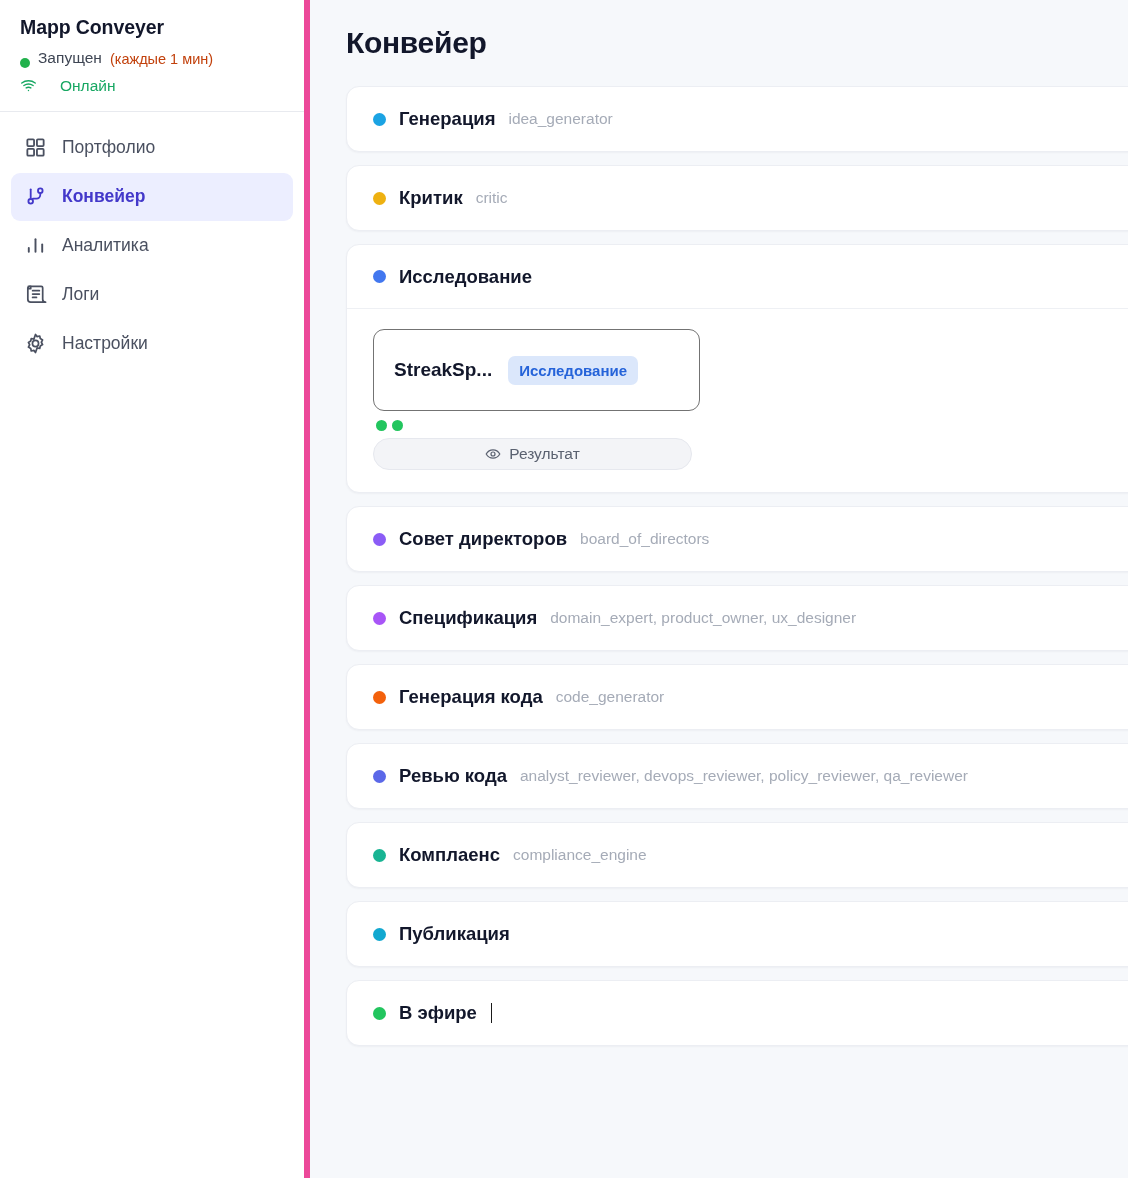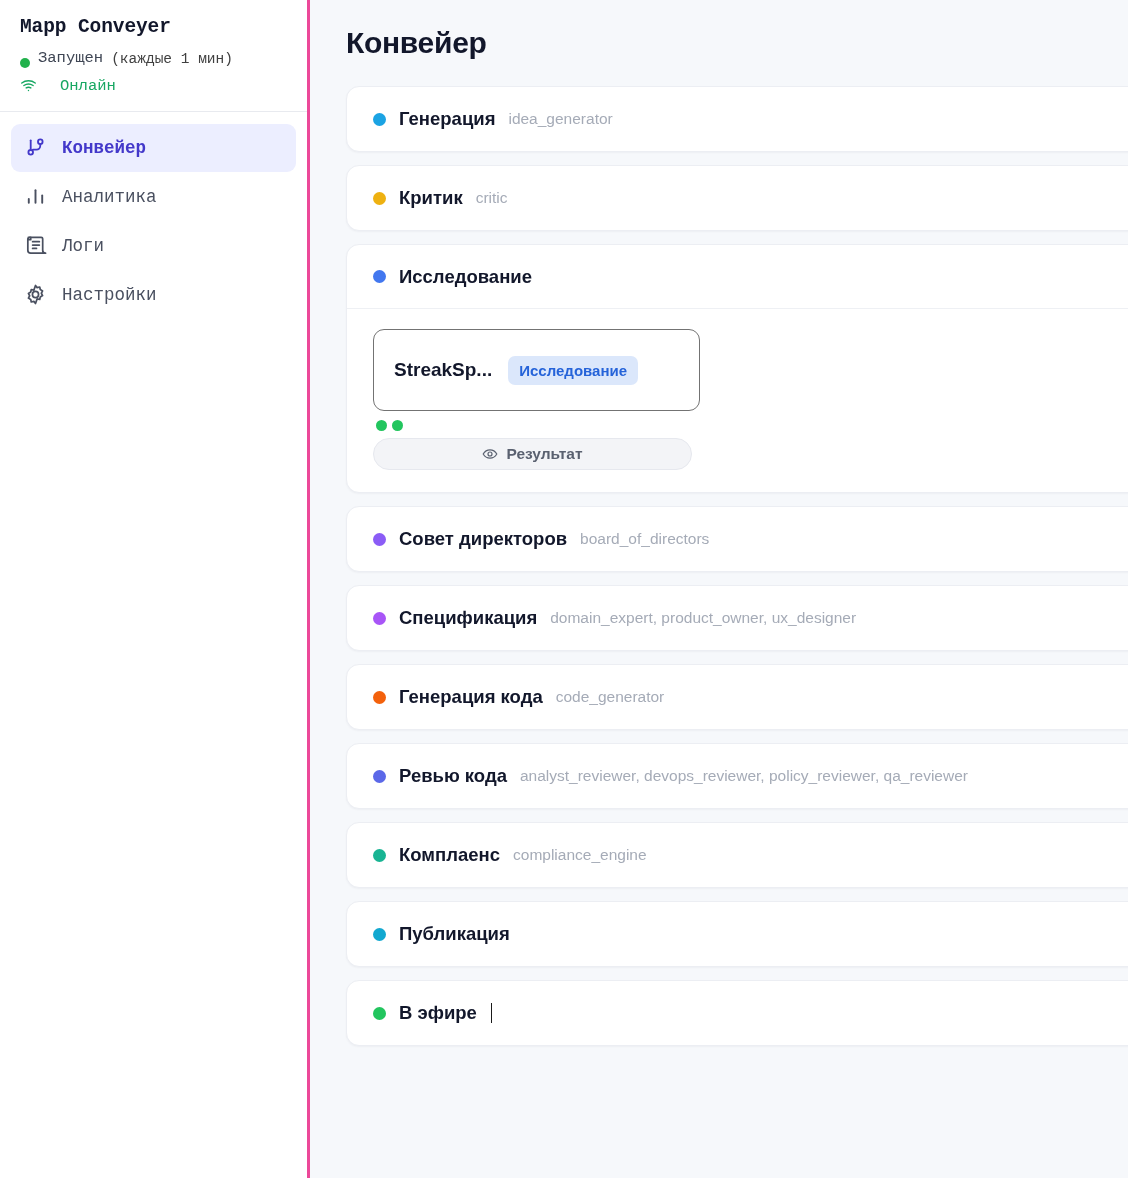--- a/index.html
+++ b/index.html
@@ -10,41 +10,41 @@
     font-family: "Liberation Sans", "DejaVu Sans", sans-serif;
     background: #ffffff;
     -webkit-font-smoothing: antialiased;
   }
   .app { display: flex; width: 1128px; height: 1178px; }
 
   
   .sidebar {
     width: 310px; min-width: 310px; height: 1178px;
     background: #ffffff;
-    border-right: 3px solid #ec4899;
-    display: flex; flex-direction: column; font-family: Liberation Mono, monospace;
+    border-right: 6px solid #ec4899;
+    display: flex; flex-direction: column;
   }
   .brand-block {
     padding: 14px 20px 16px 20px;
     border-bottom: 1px solid #e8eaef;
   }
   .brand-title {
     font-size: 19.5px; font-weight: bold; color: #12172b;
     letter-spacing: -0.1px; line-height: 1.35;
   }
   .status-row {
     display: flex; align-items: flex-end; gap: 8px;
     margin-top: 9px; font-size: 15.5px; line-height: 1.2;
   }
   .dot-green {
     width: 10px; height: 10px; border-radius: 50%;
     background: #22b14c; flex: none;
   }
   .status-main { color: #3f4654; }
-  .status-sub { color: #404040; font-size: 14.5px; }
+  .status-sub { color: #c2410c; font-size: 14.5px; }
   .online-row {
     display: flex; align-items: center; gap: 23px;
     margin-top: 9px; font-size: 15.5px; color: #17a762;
   }
   .wifi-ico { display: block; flex: none; }
 
   .nav { padding: 12px 11px 0 11px; display: flex; flex-direction: column; gap: 1px; }
   .nav-item {
     display: flex; align-items: center; gap: 15px;
     height: 48px; padding: 0 13px;
@@ -118,21 +118,21 @@
     padding: 6px 11px; border-radius: 7px; white-space: nowrap;
   }
   .mini-dots { display: flex; gap: 5px; margin: 9px 0 7px 3px; }
   .mini-dot { width: 11px; height: 11px; border-radius: 50%; background: #22c55e; }
   .result-btn {
     width: 319px; height: 32px;
     background: #f3f4f7;
     border: 1px solid #e6e8ee;
     border-radius: 16px;
     display: flex; align-items: center; justify-content: center; gap: 8px;
-    font-size: 15.5px; color: #5a6170; cursor: pointer; font-weight: bold;
+    font-size: 15.5px; color: #5a6170; cursor: pointer;
   }
   .eye-ico { display: block; flex: none; }
 </style>
 </head>
 <body>
 
 <div class="app">
 
   <aside class="sidebar">
     <div class="brand-block">
@@ -150,20 +150,29 @@
           <path d="M5.5 12a11.5 11.5 0 0 1 13 0"></path>
           <path d="M8.7 15.4a6.5 6.5 0 0 1 6.6 0"></path>
           <circle cx="12" cy="19" r="1" fill="#17a762" stroke="none"></circle>
         </svg>
         <span>Онлайн</span>
       </div>
     </div>
 
     <nav class="nav">
 
+      <div class="nav-item">
+        <svg class="ico" viewBox="0 0 24 24" fill="none" stroke="#4a5060" stroke-width="1.9">
+          <rect x="3.5" y="3.5" width="7" height="7" rx="1"></rect>
+          <rect x="13.5" y="3.5" width="7" height="7" rx="1"></rect>
+          <rect x="3.5" y="13.5" width="7" height="7" rx="1"></rect>
+          <rect x="13.5" y="13.5" width="7" height="7" rx="1"></rect>
+        </svg>
+        <span>Портфолио</span>
+      </div>
 
       <div class="nav-item active">
         <svg class="ico" viewBox="0 0 24 24" fill="none" stroke="#4338ca" stroke-width="1.9" stroke-linecap="round">
           <path d="M7 4.5v9"></path>
           <circle cx="7" cy="17" r="2.4"></circle>
           <circle cx="17" cy="6" r="2.4"></circle>
           <path d="M17 8.4v1.8a4 4 0 0 1-4 4H9.3"></path>
         </svg>
         <span>Конвейер</span>
       </div>

